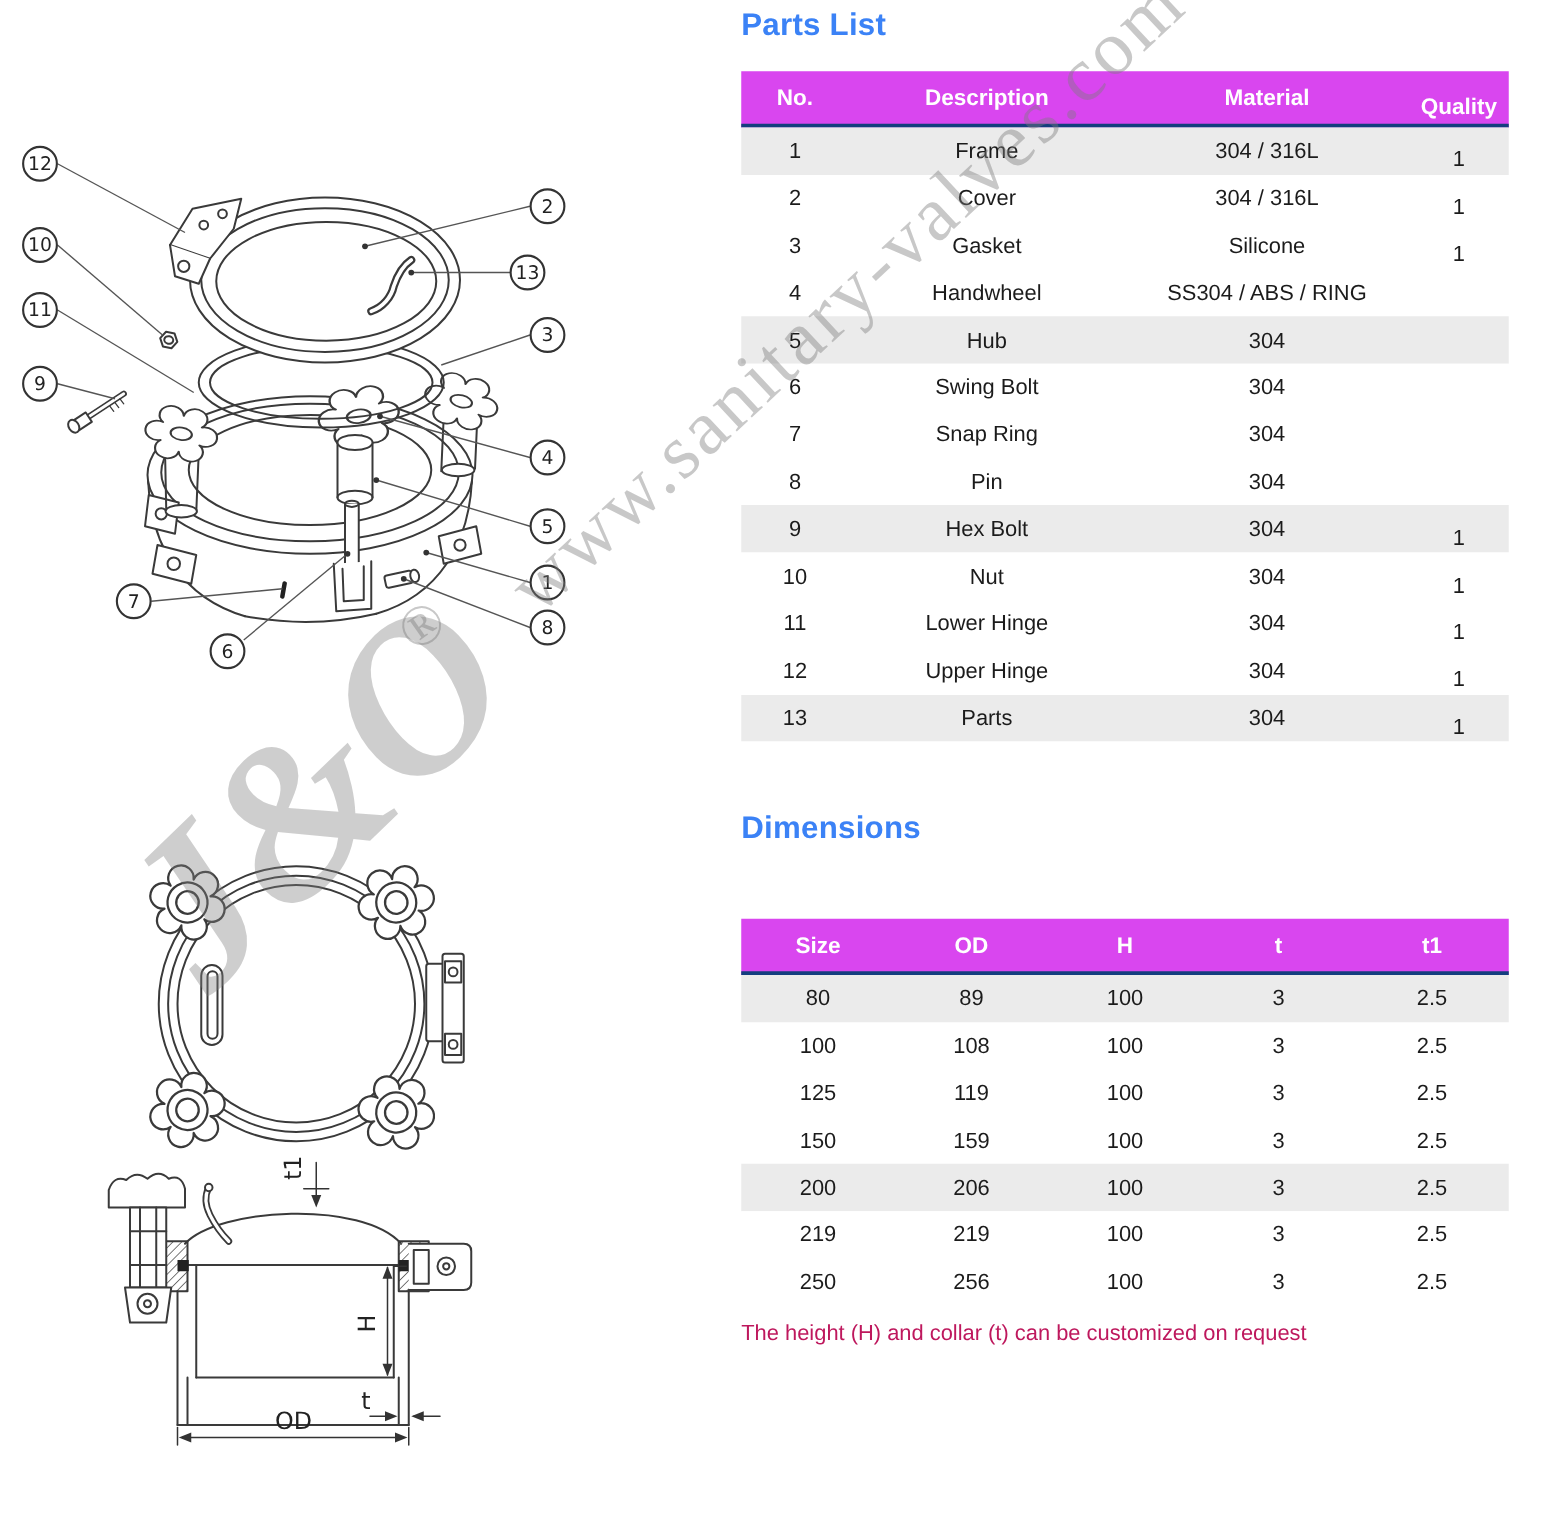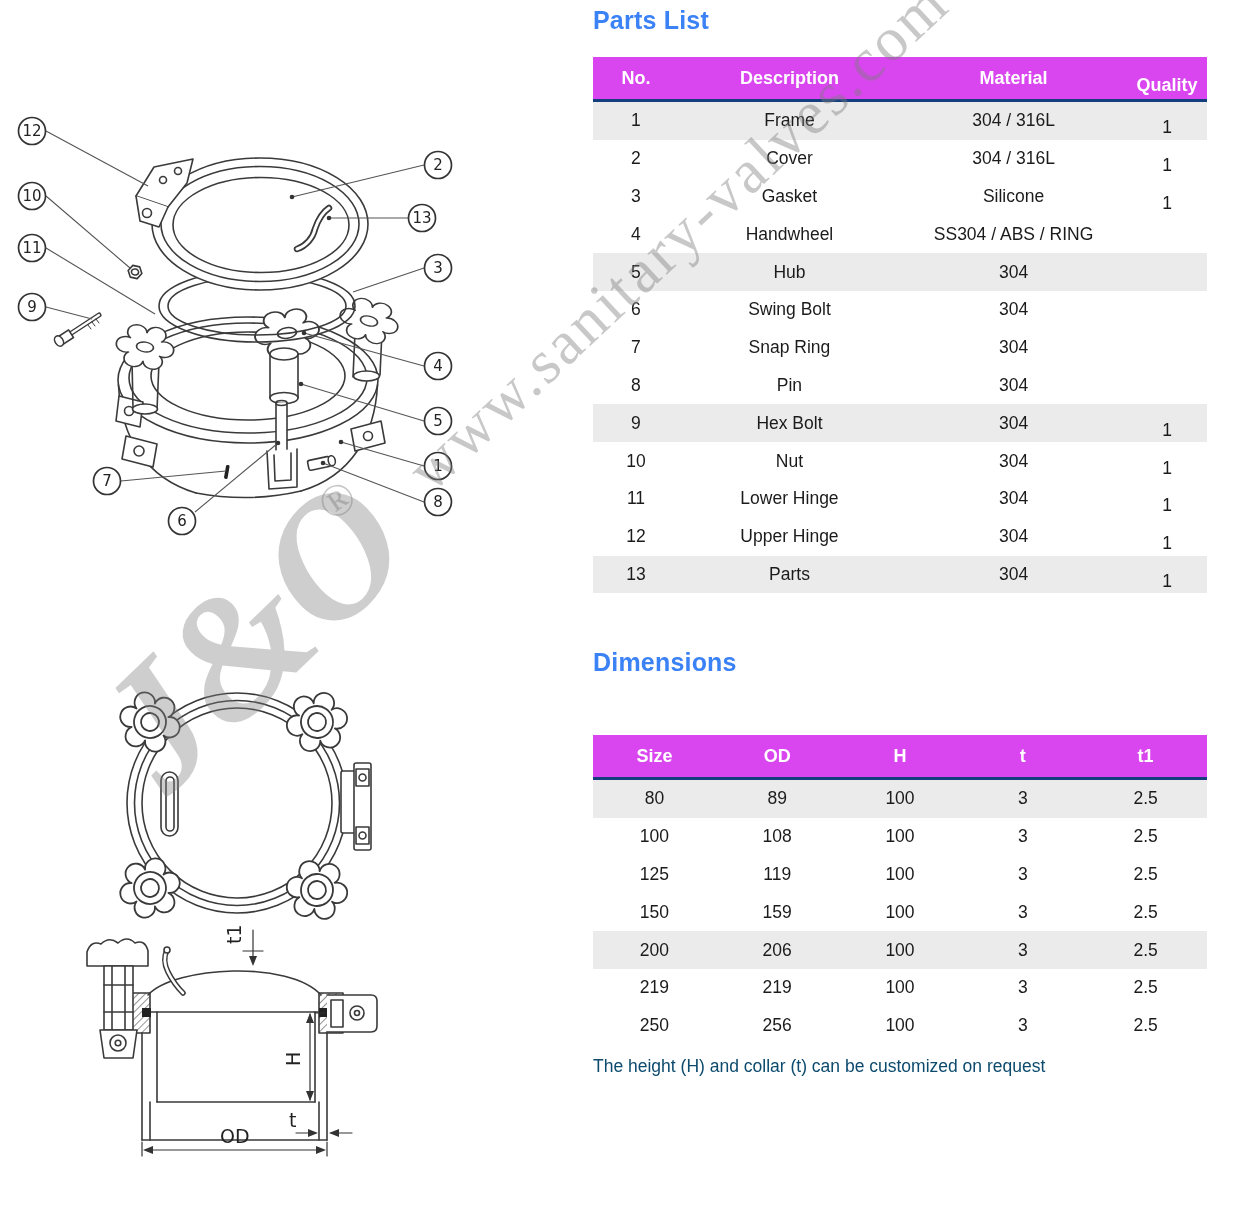--- a/index.html
+++ b/index.html
@@ -19,21 +19,21 @@
   .thead .tcell{color:#fff;font-weight:700;font-size:18px;}
   .trow{display:flex;align-items:center;height:37.8px;font-size:17.5px;background:#fff;}
   .trow.shade{background:#ebebeb;}
   .tcell{text-align:center;white-space:nowrap;overflow:visible;}
   #parts-table .tcell:nth-child(1){width:14%;}
   #parts-table .tcell:nth-child(2){width:36%;}
   #parts-table .tcell:nth-child(3){width:37%;}
   #parts-table .tcell:nth-child(4){width:13%;margin-top:14px;}
   #dims-table .tcell{width:20%;}
 
-  #dims-note{position:absolute;left:593px;top:1056px;font-size:17.5px;color:#0c4a6e;}
+  #dims-note{position:absolute;left:593px;top:1056px;font-size:17.5px;color:#be185d;}
 
   
   #product-code{position:absolute;left:106px;top:1160px;font-size:30px;font-weight:800;color:#050505;letter-spacing:.5px;}
 
   
   svg{position:absolute;}
   #exploded-svg{left:0;top:95px;}
   #views-svg{left:0;top:640px;}
   svg text{font-family:"DejaVu Sans","Liberation Sans",sans-serif;fill:#222;}
   .callout-num{font-size:15px;}

